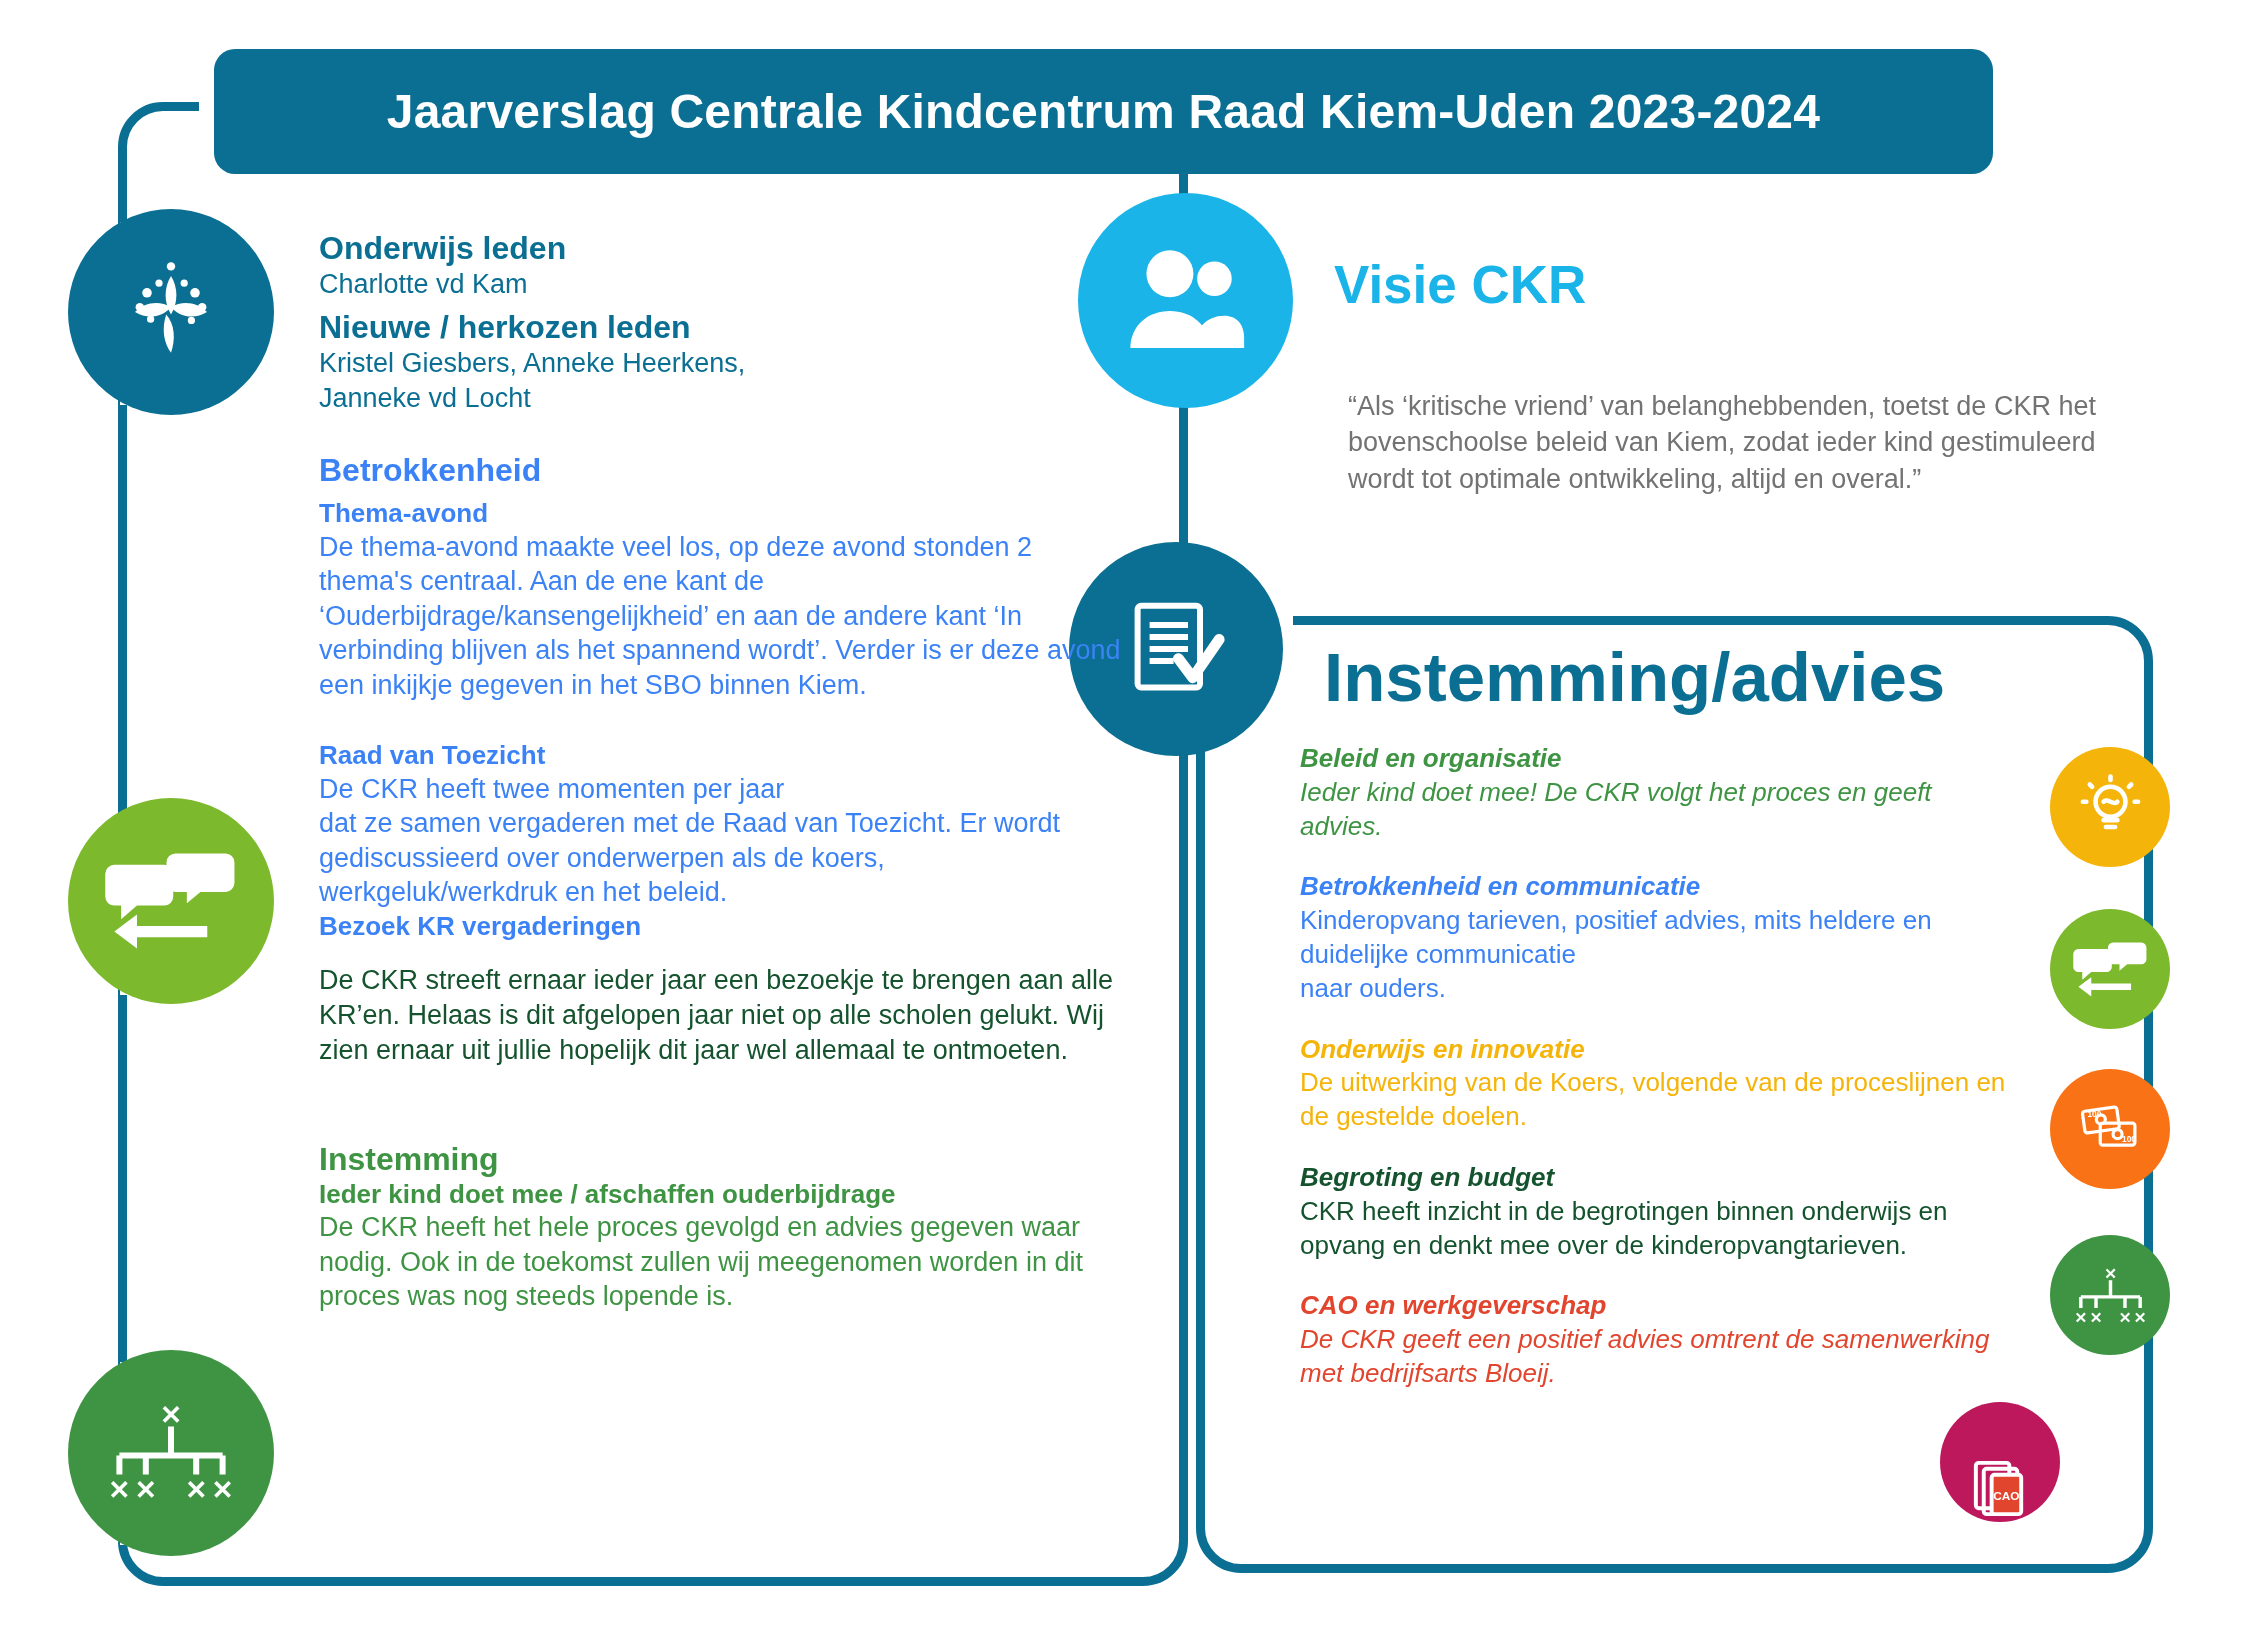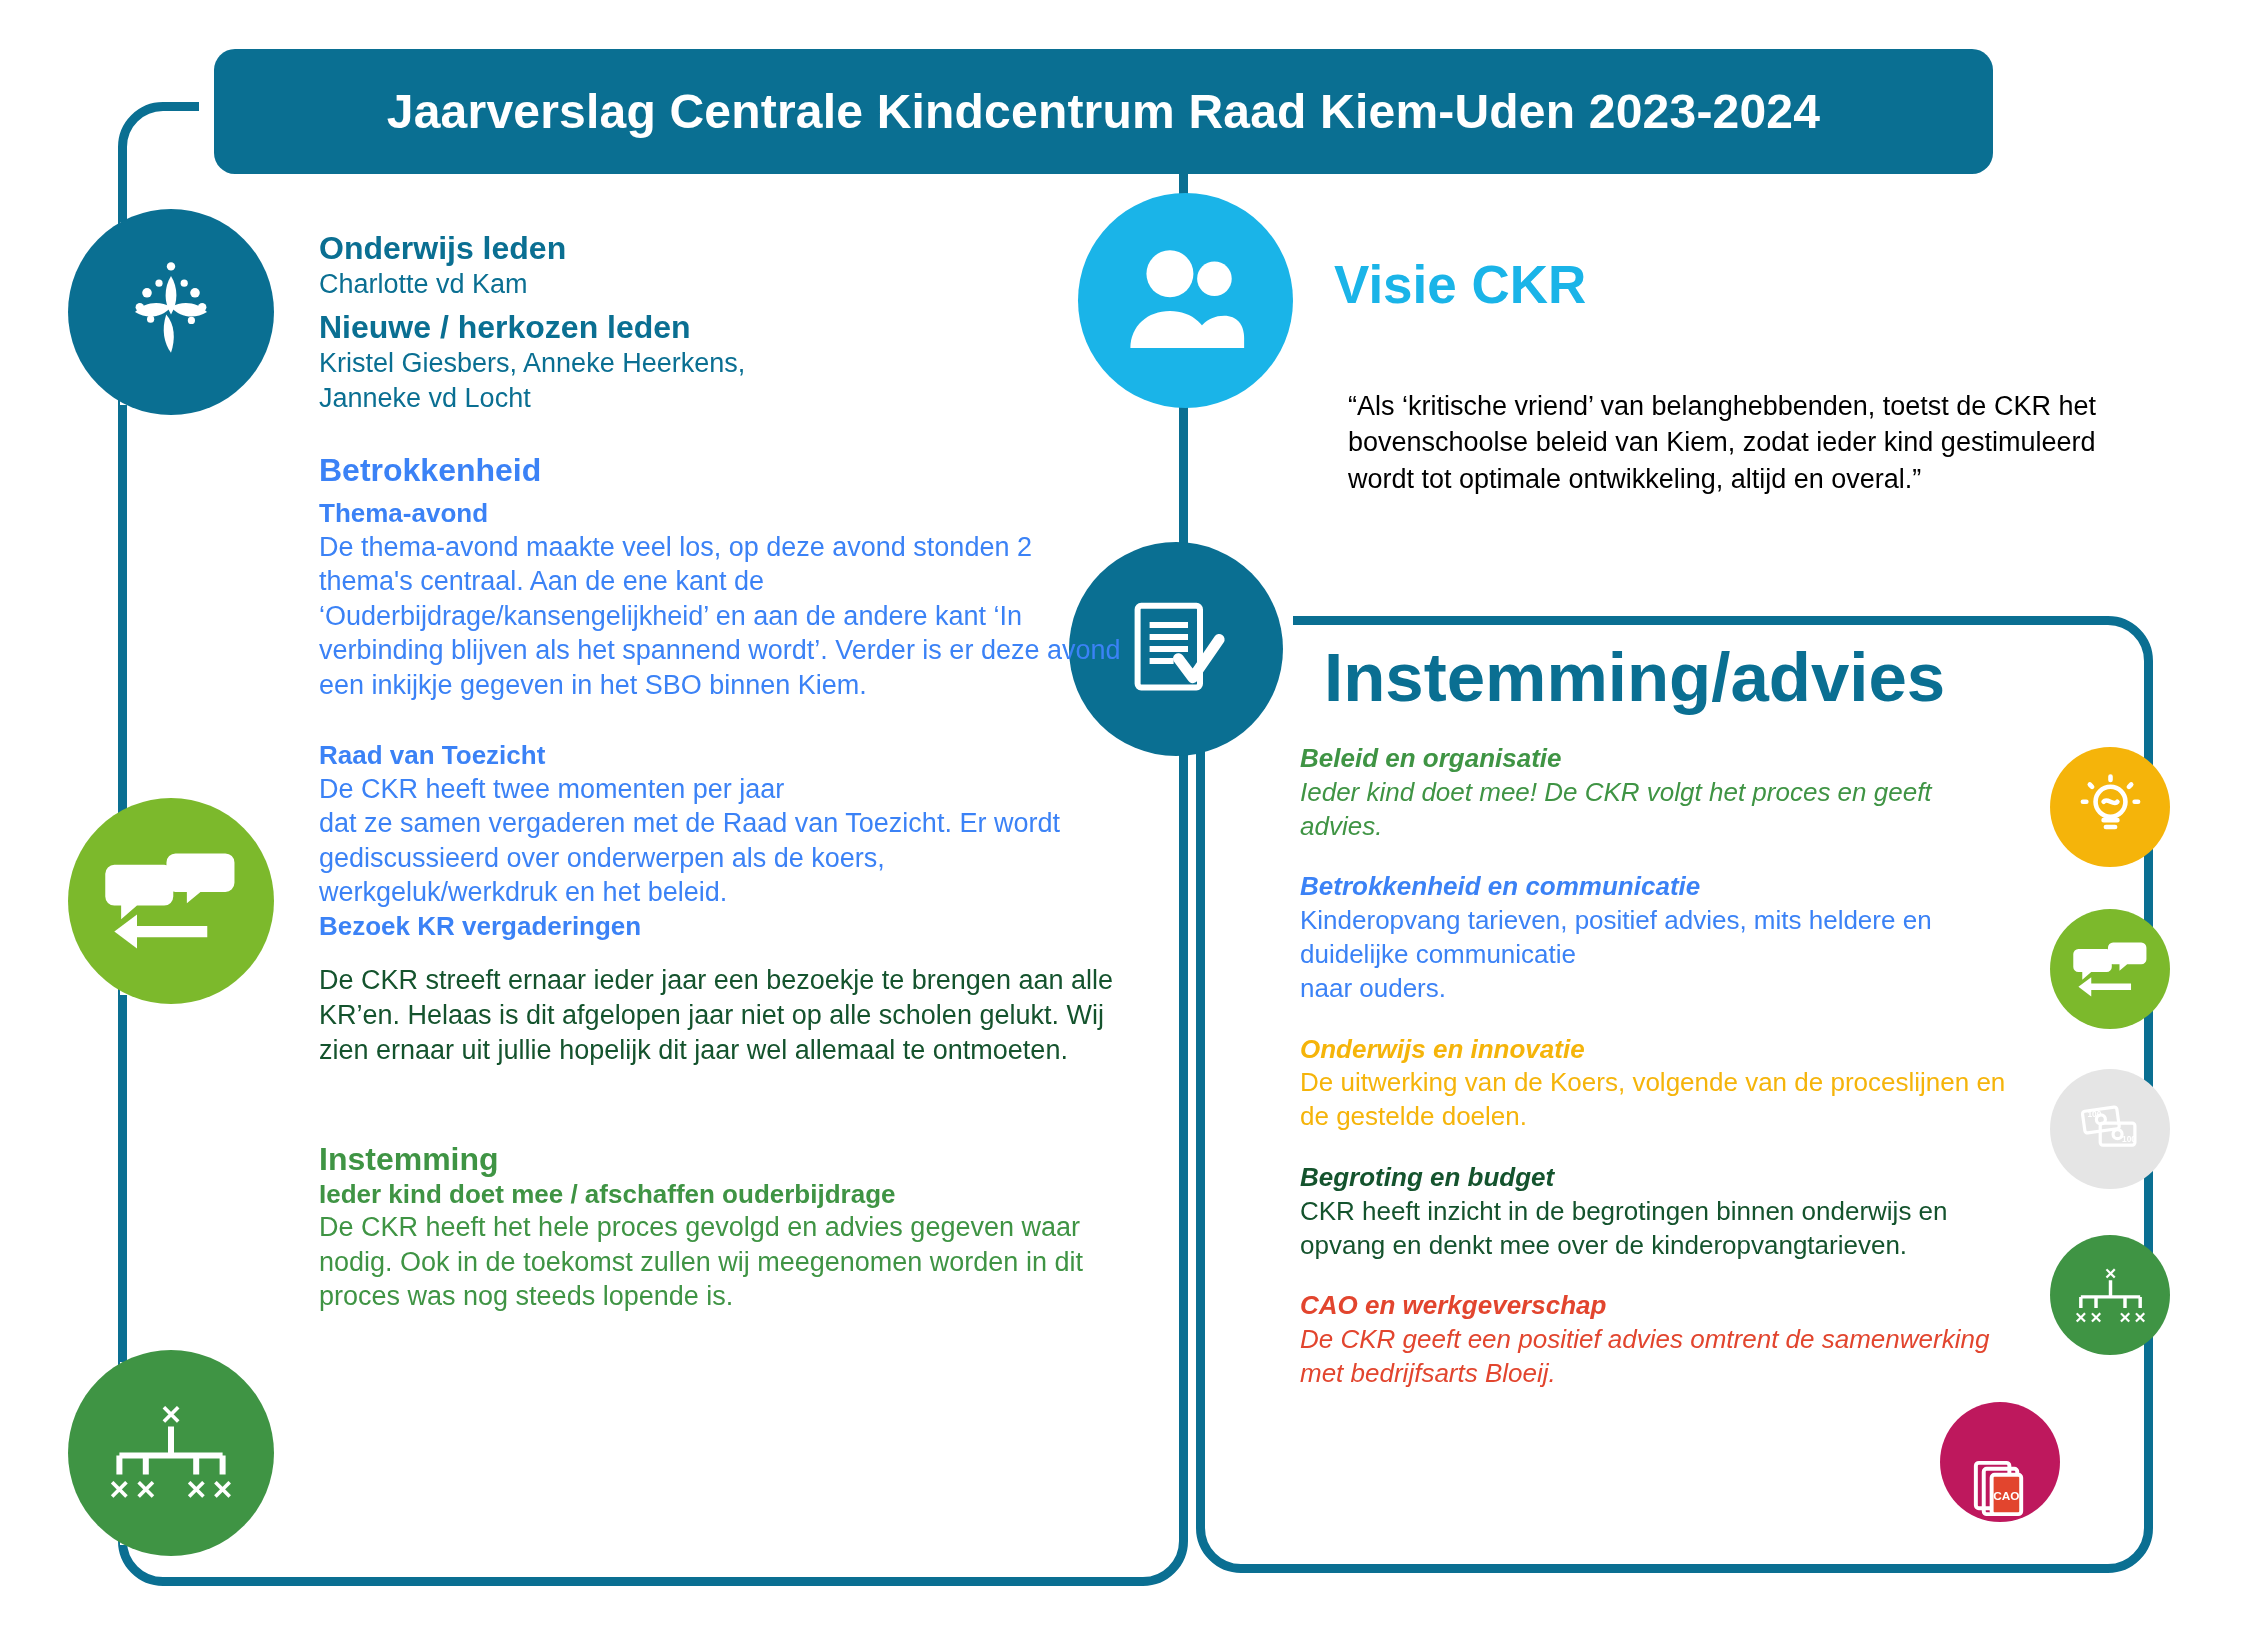--- a/index.html
+++ b/index.html
@@ -58,21 +58,21 @@
   .c-org {left:68px;top:1350px;width:206px;height:206px;background:#3f9444;}
   .c-users{left:1078px;top:193px;width:215px;height:215px;background:#1ab4e8;}
   .c-doc {left:1069px;top:542px;width:214px;height:214px;background:#0a6f92;}
 
   .mini{
     position:absolute;width:120px;height:120px;border-radius:50%;
     display:flex;align-items:center;justify-content:center;
   }
   .m-bulb{left:2050px;top:747px;background:#f5b40a;}
   .m-chat{left:2050px;top:909px;background:#7cb92c;}
-  .m-money{left:2050px;top:1069px;background:#e5e5e5;}
+  .m-money{left:2050px;top:1069px;background:#f97316;}
   .m-org{left:2050px;top:1235px;background:#3f9444;}
   .m-cao{left:1940px;top:1402px;background:#be185d;align-items:flex-end;}
 
   
   .left-col{
     position:absolute;left:319px;top:230px;width:806px;
   }
   h2.head{margin:0;font-size:32px;font-weight:bold;line-height:1.15;}
   .blue{color:#0a6f92;}
   .green{color:#3b82f6;}
@@ -89,21 +89,21 @@
   .gap-m{height:21px;}
   .gap-l{height:37px;}
 
   
   .visie-title{
     position:absolute;left:1334px;top:254px;
     font-size:53px;font-weight:bold;color:#1ab4e8;margin:0;
   }
   .visie-text{
     position:absolute;left:1348px;top:361px;width:806px;
-    font-size:27px;line-height:1.35;color:#000000;
+    font-size:27px;line-height:1.35;color:#737373;
   }
 
   
   .inst-title{
     position:absolute;left:1324px;top:638px;
     font-size:69px;font-weight:bold;color:#0a6f92;margin:0;white-space:nowrap;
   }
   .inst-list{
     position:absolute;left:1300px;top:742px;width:718px;
   }

